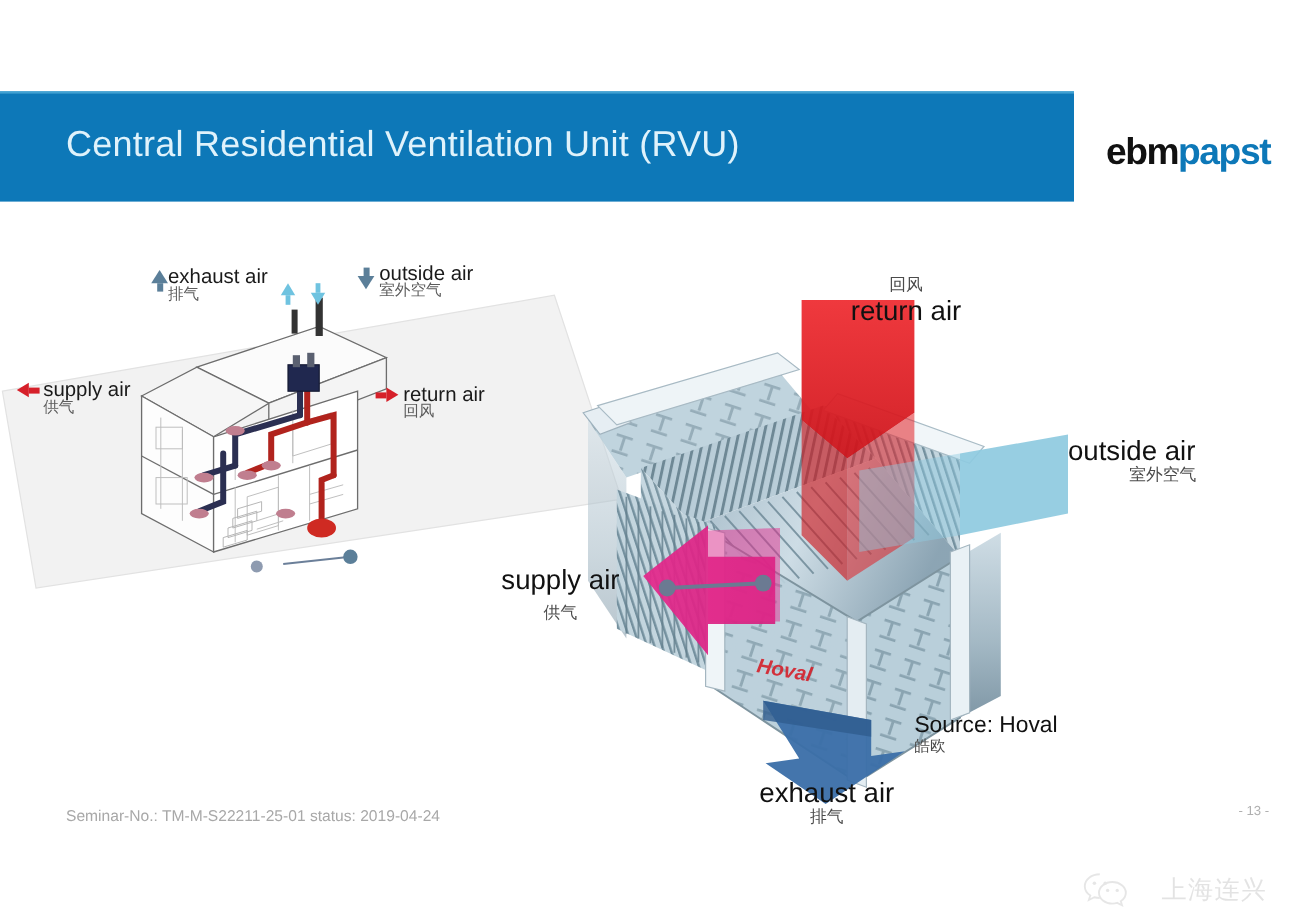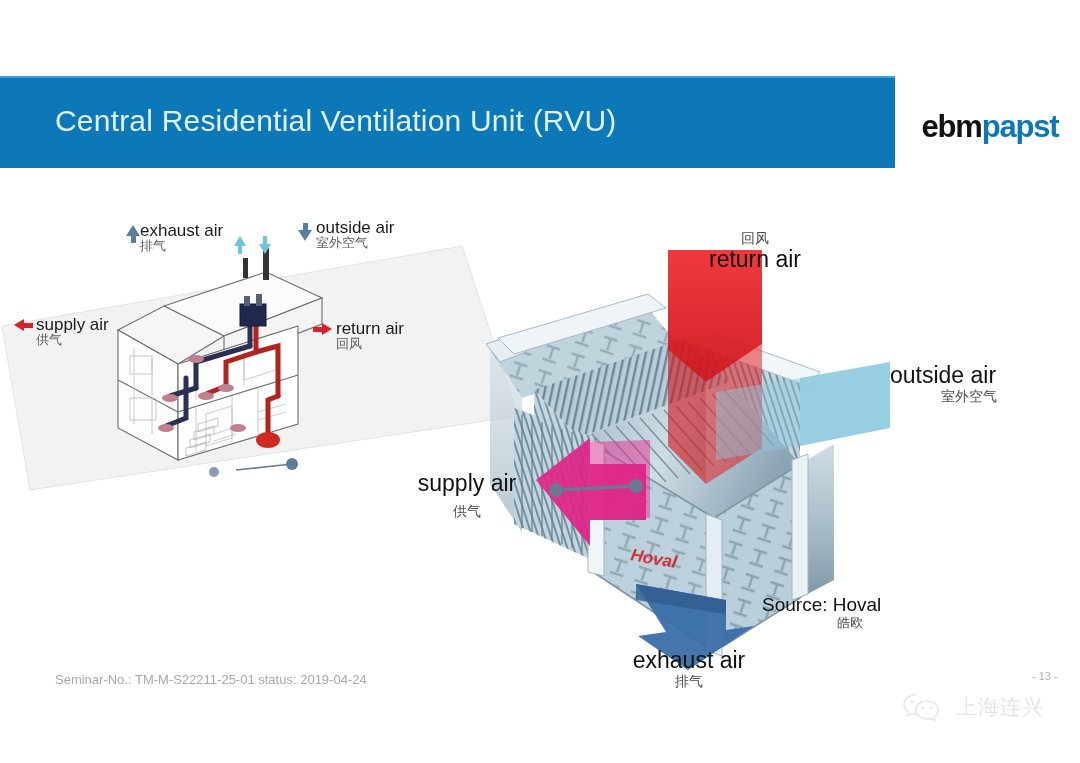--- a/index.html
+++ b/index.html
@@ -70,31 +70,31 @@
               font-family:"DejaVu Sans",sans-serif;}
 
   .hx-return {left:660px;top:229px;width:190px;}
   .hx-outside{left:890px;top:363px;width:180px;text-align:left;}
   .hx-supply {left:392px;top:471px;width:150px;}
   .hx-exhaust{left:604px;top:648px;width:170px;}
 
   .source-lbl{position:absolute;left:762px;top:573px;white-space:nowrap;}
   .source-lbl .en{font-size:19px;color:#111;line-height:1.05;
                   font-family:"Liberation Sans",sans-serif;margin-top:22px;}
-  .source-lbl .cn{font-size:13px;color:#4b4b4b;text-align:right;line-height:1.3;
+  .source-lbl .cn{font-size:13px;color:#4b4b4b;line-height:1.3;
                   font-family:"DejaVu Sans",sans-serif;padding-right:18px;}
 
   
   .footer-note{position:absolute;left:55px;top:672px;font-size:13px;color:#a8a8a8;
                font-family:"Liberation Sans",sans-serif;white-space:nowrap;}
   .page-no{position:absolute;left:1032px;top:670px;font-size:11px;color:#b0b0b0;
            font-family:"Liberation Sans",sans-serif;}
 
-  .watermark{position:absolute;left:900px;top:690px;display:flex;align-items:center;
-             gap:12px;opacity:.5;}
+  .watermark{position:absolute;left:900px;top:724px;display:flex;align-items:center;
+             gap:24px;opacity:.5;}
   .wm-text{font-size:21px;color:#c9c9c9;font-family:"DejaVu Sans",sans-serif;
            letter-spacing:1px;}
 </style>
 </head>
 <body>
 
 <div class="slide">
 
   <div class="title-band">
     <div class="hl"></div>

